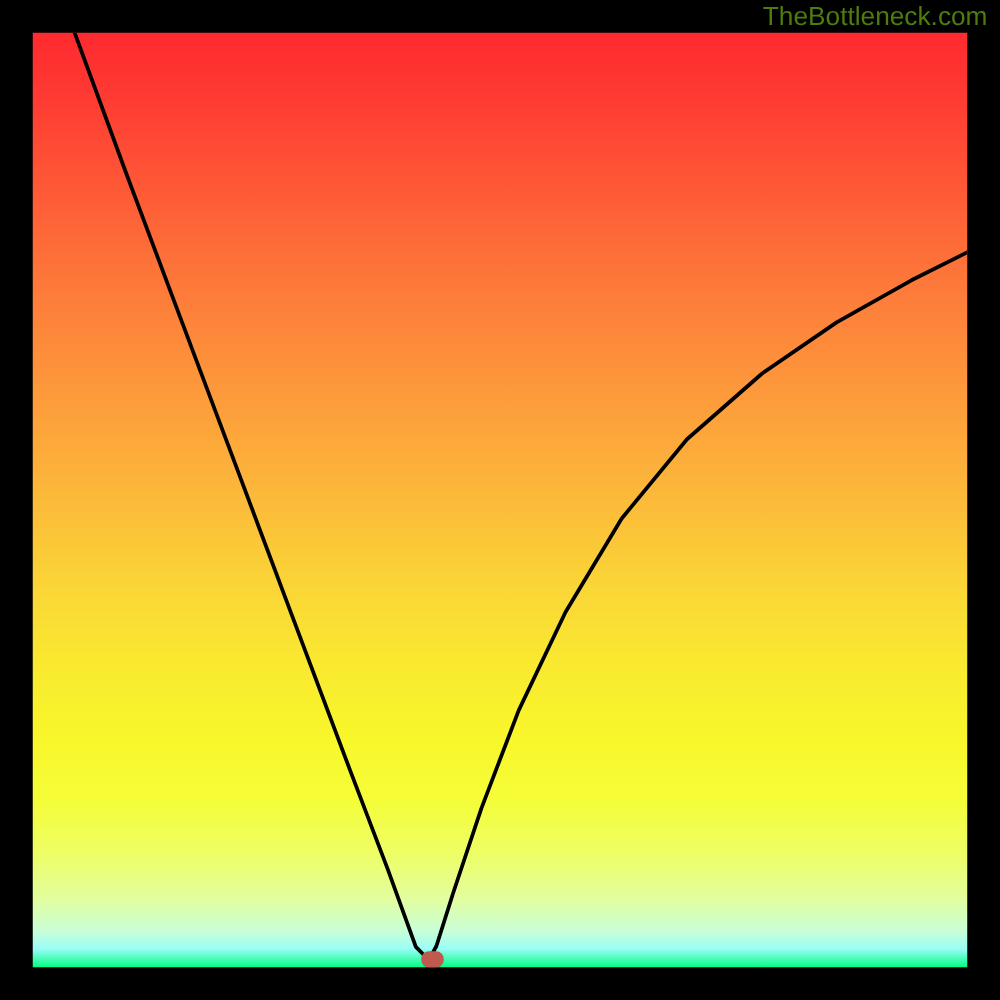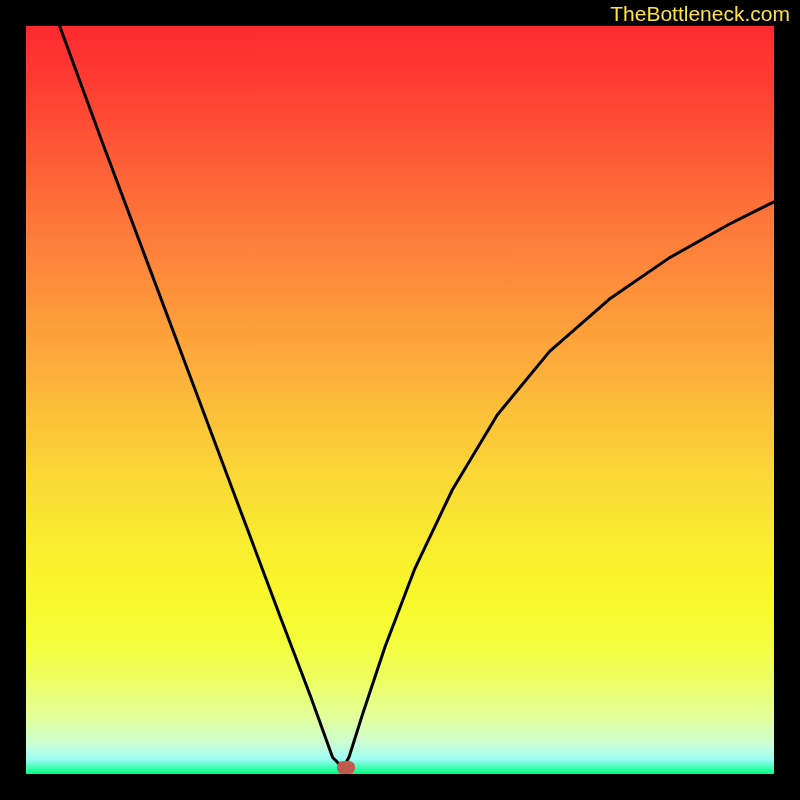--- a/index.html
+++ b/index.html
@@ -62,21 +62,21 @@
     position: absolute;
     width: 18px;
     height: 13px;
     border-radius: 6px / 6px;
     background: #c05a4f;
   }
   .watermark {
     position: absolute;
     top: 2px;
     right: 10px;
-    color: #fde047;
+    color: #4d7c0f;
     font-size: 21px;
     font-weight: 500;
     letter-spacing: 0px;
     text-align: center;
   }
 </style>
 </head>
 <body>
 
 <div class="frame">

